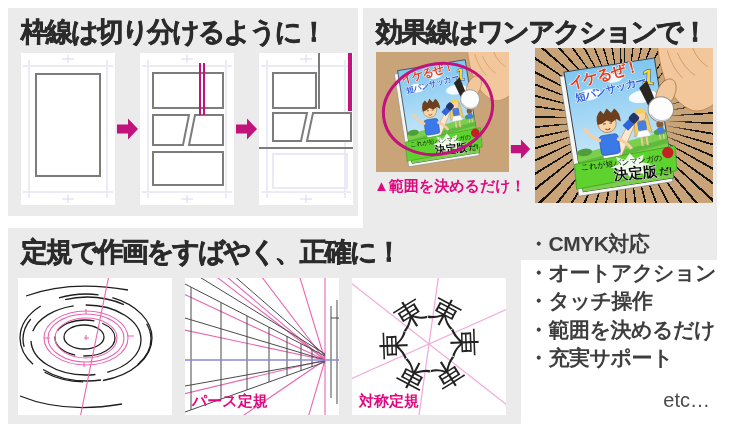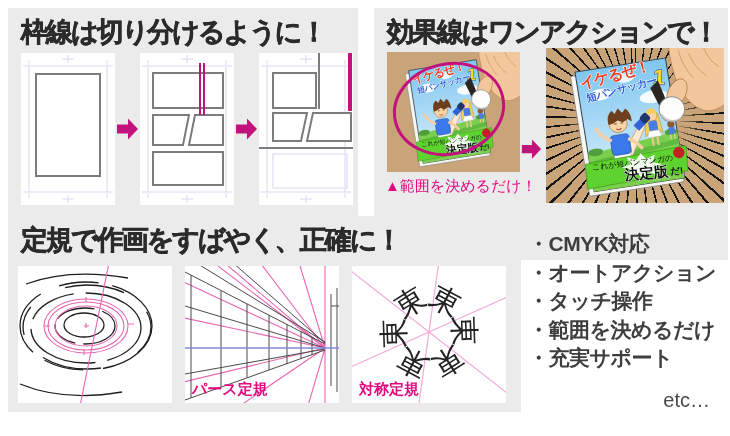--- a/index.html
+++ b/index.html
@@ -2,22 +2,22 @@
 <html style="--accent: #c2137c; --pink_text: #e2077f; --guide_pink: #e966b2; --guide_pale: #f2a8d8; --horizon_blue: #8888dd; --panel_gray: #7c7c7c; --trim: #d8d8f0; --card_bg: #ebebeb; --title_color: #2b2b2b; --list_color: #3e3e3e;"><head>
 <meta charset="utf-8">
 <style>
   html,body{margin:0;padding:0;}
   body{
     width:730px;height:436px;position:relative;background:#ffffff;overflow:hidden;
     font-family:"Liberation Sans","DejaVu Sans",sans-serif;
   }
   .card{position:absolute;background:var(--card_bg,#ebebeb);border-radius:1px;}
   #card-frame{left:8px;top:8px;width:350px;height:208px;}
-  #card-effect{left:374px;top:8px;width:354px;height:252px;}
-  #card-ruler{left:8px;top:216px;width:513px;height:196px;}
+  #card-effect{left:363px;top:8px;width:354px;height:252px;}
+  #card-ruler{left:8px;top:228px;width:513px;height:196px;}
   .card-title{
     font-size:27px;font-weight:bold;color:var(--title_color,#2b2b2b);
     letter-spacing:-2px;padding:6px 0 0 13px;white-space:nowrap;
     -webkit-text-stroke:.6px var(--title_color,#2b2b2b);
   }
   
   .pages-row{position:absolute;left:13px;top:45px;display:flex;align-items:center;}
   .page{width:94px;height:152px;background:#fff;position:relative;flex:none;}
   .page svg{position:absolute;inset:0;}
   .trim{stroke:var(--trim,#d8d8f0);stroke-width:1;fill:none;}
@@ -36,21 +36,21 @@
   .overlay{position:absolute;inset:0;width:100%;height:100%;}
   .range-ellipse{fill:none;stroke:var(--accent,#c2137c);stroke-width:3;}
   .speedlines{
     position:absolute;inset:-8px;
     background:repeating-conic-gradient(from 0deg at 50% 46%,#141414 0 1.2deg,transparent 1.2deg 6.6deg);
     -webkit-mask:radial-gradient(ellipse 52% 48% at 50% 46%,transparent 0 40%,#000 68%);
     mask:radial-gradient(ellipse 52% 48% at 50% 46%,transparent 0 40%,#000 68%);
   }
   .effect-arrow{position:absolute;left:146px;top:130px;width:23px;height:22px;}
   .caption{
-    position:absolute;left:11px;top:169px;font-size:15px;font-weight:normal;
+    position:absolute;left:11px;top:169px;font-size:15px;font-weight:bold;
     color:var(--pink_text,#e2077f);white-space:nowrap;
   }
   
   .ruler-row{position:absolute;left:10px;top:50px;display:flex;gap:13px;}
   .ruler-img{width:154px;height:137px;background:#fff;position:relative;flex:none;}
   .ruler-img svg{position:absolute;inset:0;}
   .ruler-label{
     position:absolute;left:7px;bottom:4px;font-size:15px;font-weight:bold;
     color:var(--pink_text,#e2077f);white-space:nowrap;
   }

